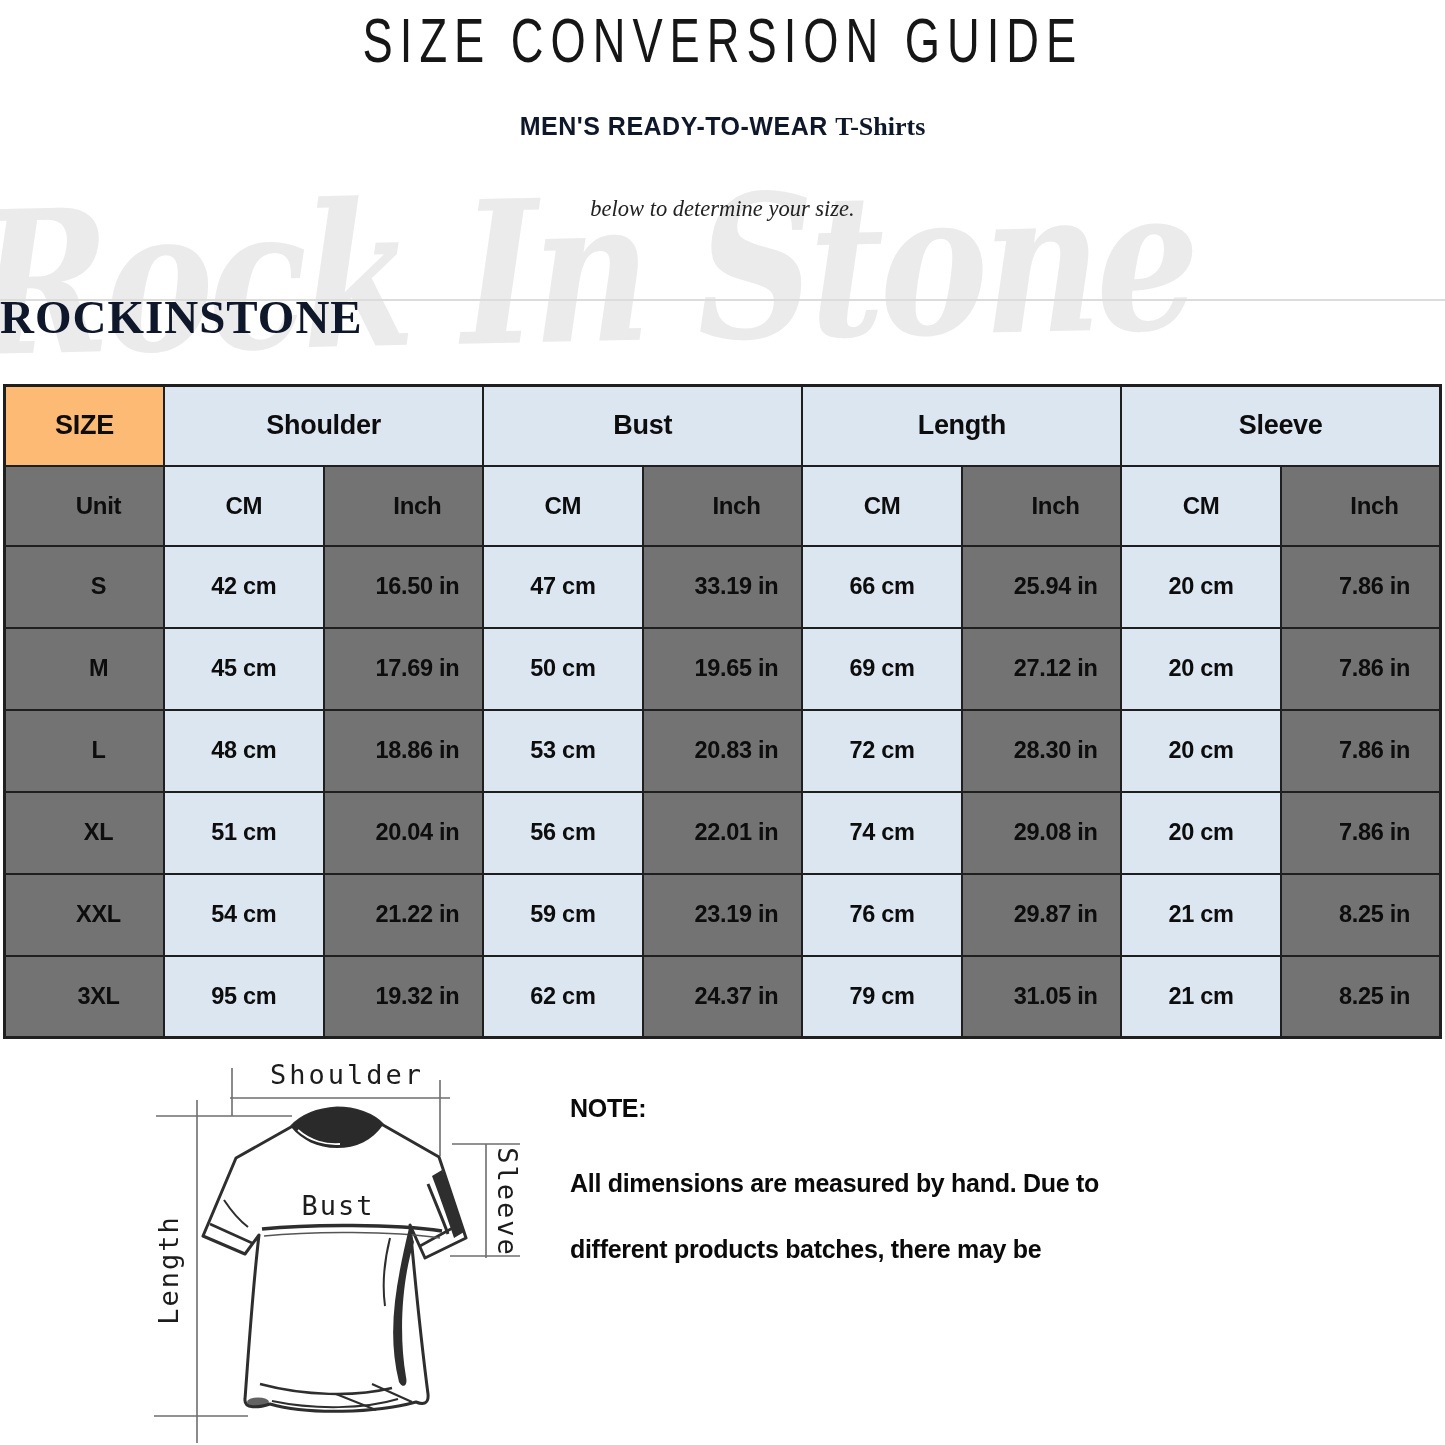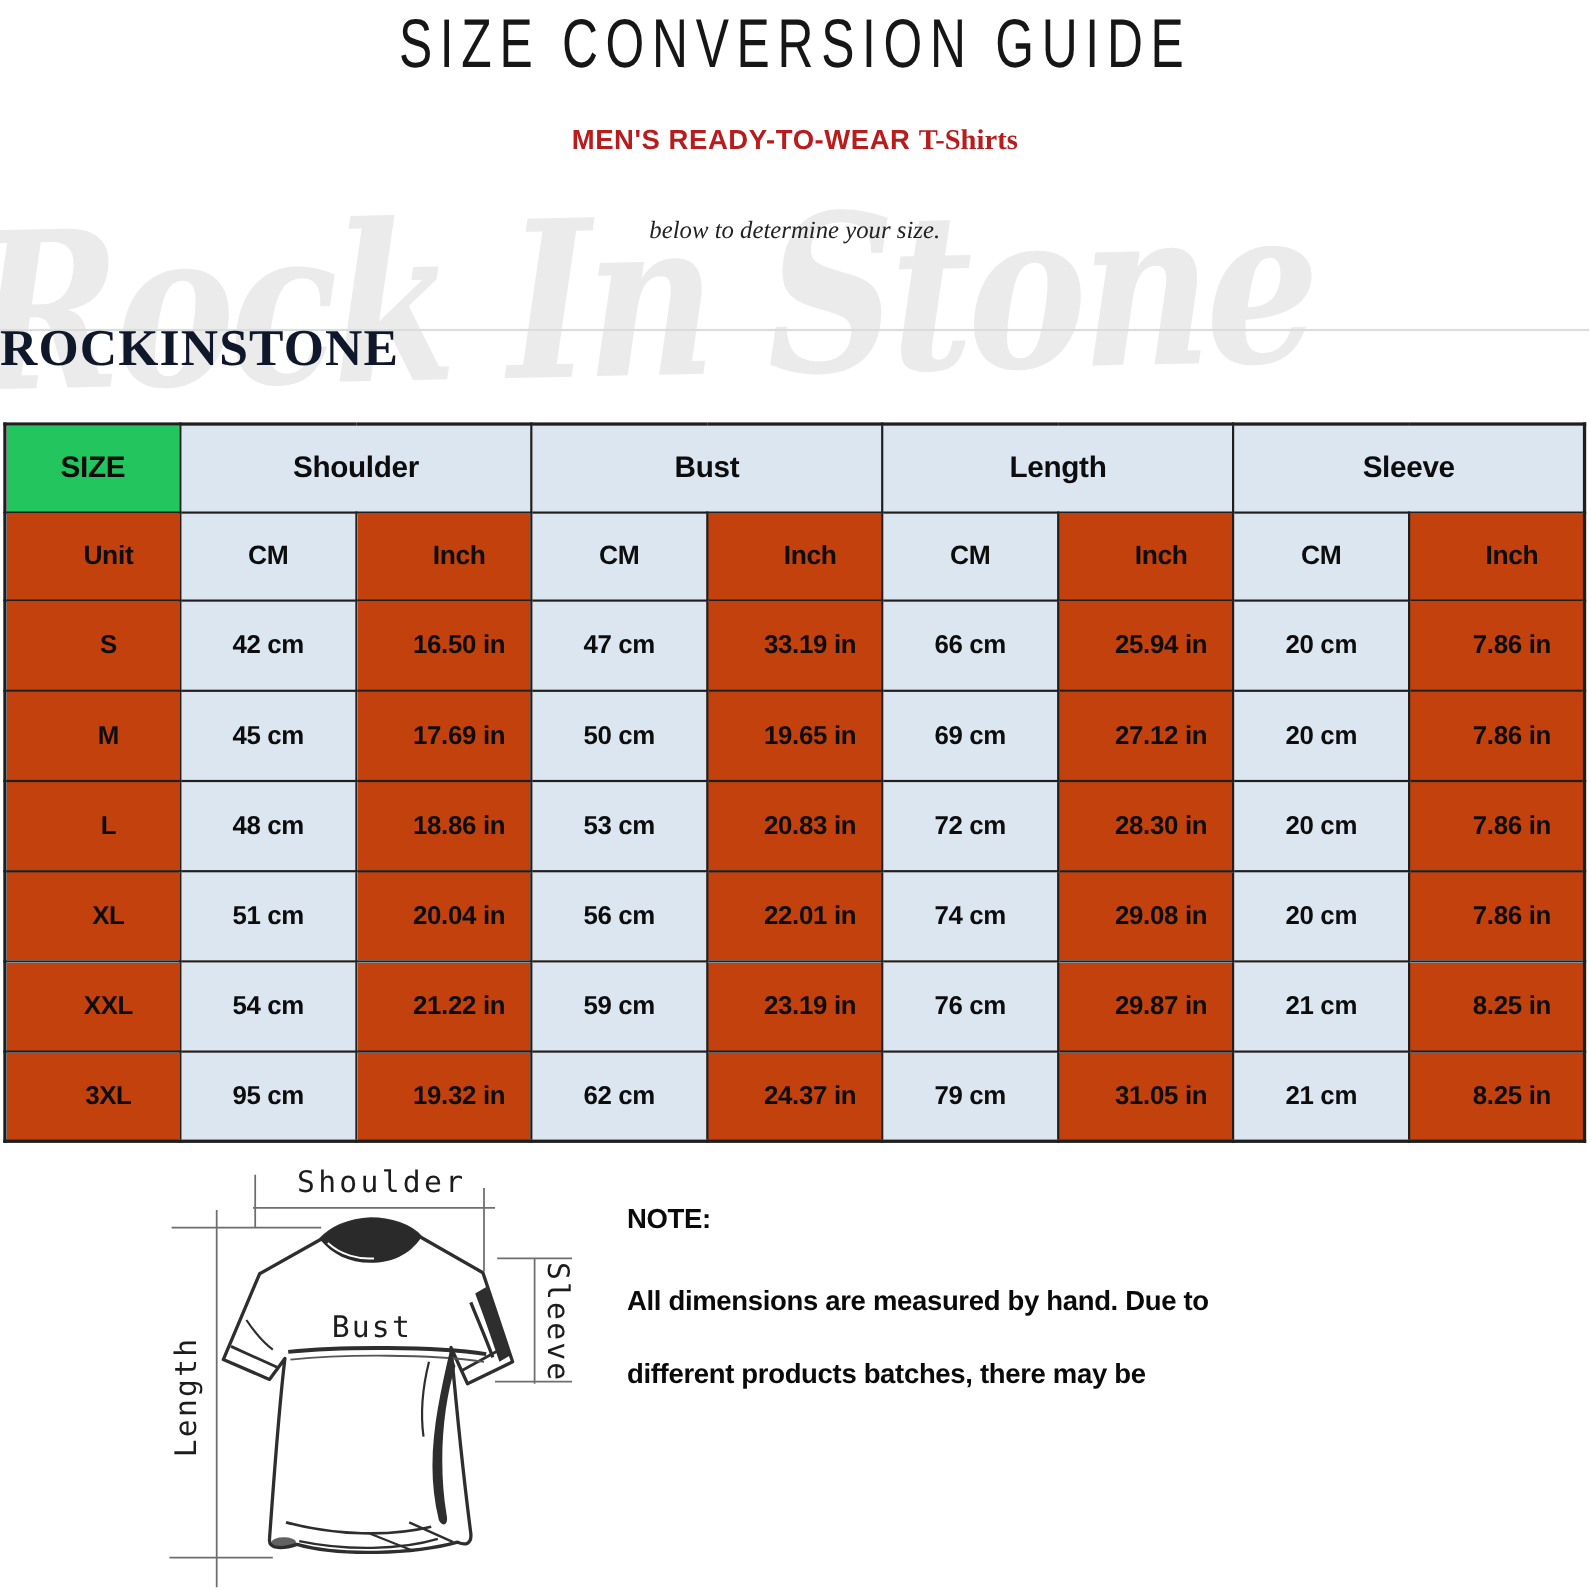--- a/index.html
+++ b/index.html
@@ -21,21 +21,21 @@
   }
   
   .title-wrap{position:absolute; top:4px; left:0; width:100%; text-align:center; z-index:2;}
   .title{
     display:inline-block; font-size:58px; font-weight:400; color:#161616;
     letter-spacing:9px; transform:scale(0.78,1.08); transform-origin:center top;
     white-space:nowrap;
   }
   .subtitle{
     position:absolute; top:112px; left:0; width:100%; text-align:center;
-    font-size:25px; font-weight:700; letter-spacing:0.5px; color:#b91c1c; z-index:2;
+    font-size:25px; font-weight:700; letter-spacing:0.5px; color:#0f172a; z-index:2;
   }
   .subtitle .product{font-family:"Liberation Serif",serif; font-size:26px; letter-spacing:0;}
   .description{
     position:absolute; top:186px; left:0; width:100%; text-align:center;
     font-family:"Liberation Serif",serif; font-style:italic; font-size:22.5px;
     line-height:45px; color:#222; z-index:2;
   }
   .brand{
     position:absolute; top:290px; left:0; width:100%; 
     font-family:"Liberation Serif",serif; font-weight:700; font-size:47px;
@@ -48,25 +48,25 @@
     border:3px solid #1f1f1f;
   }
   .size-table th,.size-table td{
     border:2.4px solid #1f1f1f; text-align:center; vertical-align:middle;
     padding:0; color:#0d0d0d; letter-spacing:-0.3px; white-space:nowrap;
     overflow:hidden;
   }
   .size-table thead tr{height:80px;}
   .size-table tbody tr{height:82px;}
   .size-table .group-h{font-size:27px; font-weight:700;}
-  .size-table .corner{font-size:27px; font-weight:700; background:#22c55e;}
+  .size-table .corner{font-size:27px; font-weight:700; background:#fdba74;}
   .size-table .unit{font-size:24px; font-weight:700;}
   .size-table .data{font-size:23.5px; font-weight:700;}
   .size-table .blue{background:#dce6f1;}
-  .size-table .white{background:#c2410c;padding-left:28px;}
+  .size-table .white{background:#737373;padding-left:28px;}
   
   .diagram{position:absolute; left:140px; top:1052px; z-index:2;}
   .diagram text{
     font-family:"DejaVu Sans Mono","Liberation Mono",monospace;
     fill:#1c1c1c; font-size:27px;
   }
   
   .note{
     position:absolute; left:570px; top:1075px; z-index:2;
     font-size:25px; font-weight:700; line-height:66.5px;

